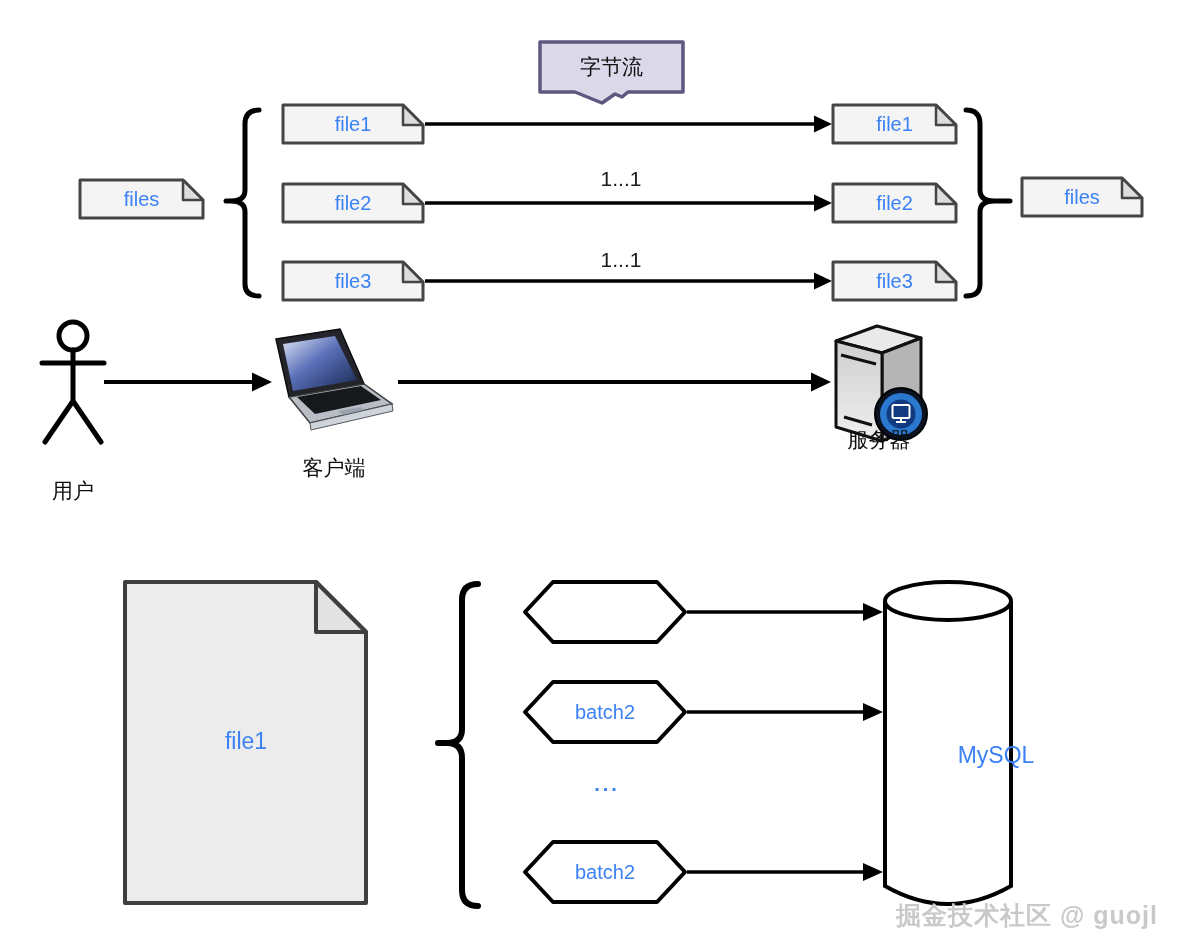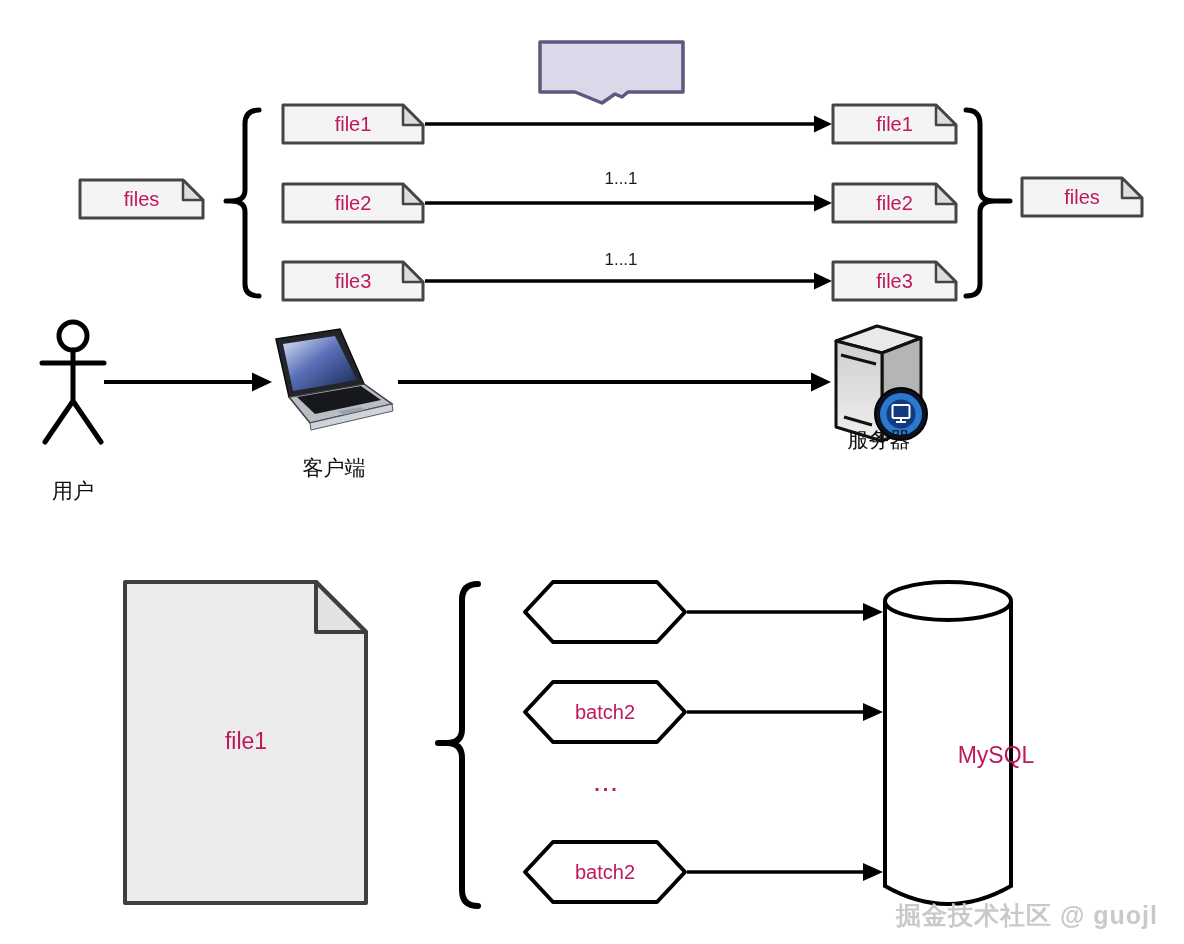--- a/index.html
+++ b/index.html
@@ -36,27 +36,27 @@
   .bigdoc-fold { fill: #e2e2e2; stroke: #3f3f3f; stroke-width: 4; stroke-linejoin: round; }
   .stick { stroke: #000; stroke-width: 5; stroke-linecap: round; fill: none; }
   .stick-head { fill: #fff; stroke: #000; stroke-width: 5; }
   .callout-shape { fill: var(--callout-fill); stroke: var(--callout-border); stroke-width: 3.5; stroke-linejoin: round; }
 
   .lbl {
     position: absolute;
     display: flex;
     align-items: center;
     justify-content: center;
-    color: #be185d;
+    color: #3b82f6;
     font-size: 20px;
     white-space: nowrap;
     pointer-events: none;
   }
   .lbl.cn { font-size: 21px; color: #0e0e0e; }
-  .lbl.mult { font-size: 17px; color: #1b1b1b; text-align: right; }
+  .lbl.mult { font-size: 21px; color: #1b1b1b; text-align: right; }
   .lbl.big { font-size: 23px; }
   .lbl.dots { font-size: 20px; letter-spacing: 3px; font-weight: bold; }
   .lbl.right-align { justify-content: flex-end; }
   .wm1 {
     color: var(--watermark-color);
     font-size: 25px;
     font-weight: bold;
     letter-spacing: 1px;
     text-shadow: 1.5px 1.5px 0 #ffffff;
   }
@@ -210,20 +210,21 @@
         <polygon class="arrow-head" points="883,872 863,863 863,881"></polygon>
       </g>
 
       <g>
         <path class="cyl" d="M 885,601 L 885,886 Q 948,922 1011,886 L 1011,601"></path>
         <ellipse class="cyl" cx="948" cy="601" rx="63" ry="19"></ellipse>
       </g>
     </g>
   </svg>
 
+  <div class="lbl cn" style="left:540px; top:44px; width:143px; height:46px;">字节流</div>
 
   <div class="lbl" style="left:80px; top:181px; width:123px; height:36px;">files</div>
   <div class="lbl" style="left:1022px; top:179px; width:120px; height:36px;">files</div>
 
   <div class="lbl" style="left:283px; top:106px; width:140px; height:36px;">file1</div>
   <div class="lbl" style="left:283px; top:185px; width:140px; height:36px;">file2</div>
   <div class="lbl" style="left:283px; top:263px; width:140px; height:36px;">file3</div>
 
   <div class="lbl" style="left:833px; top:106px; width:123px; height:36px;">file1</div>
   <div class="lbl" style="left:833px; top:185px; width:123px; height:36px;">file2</div>

